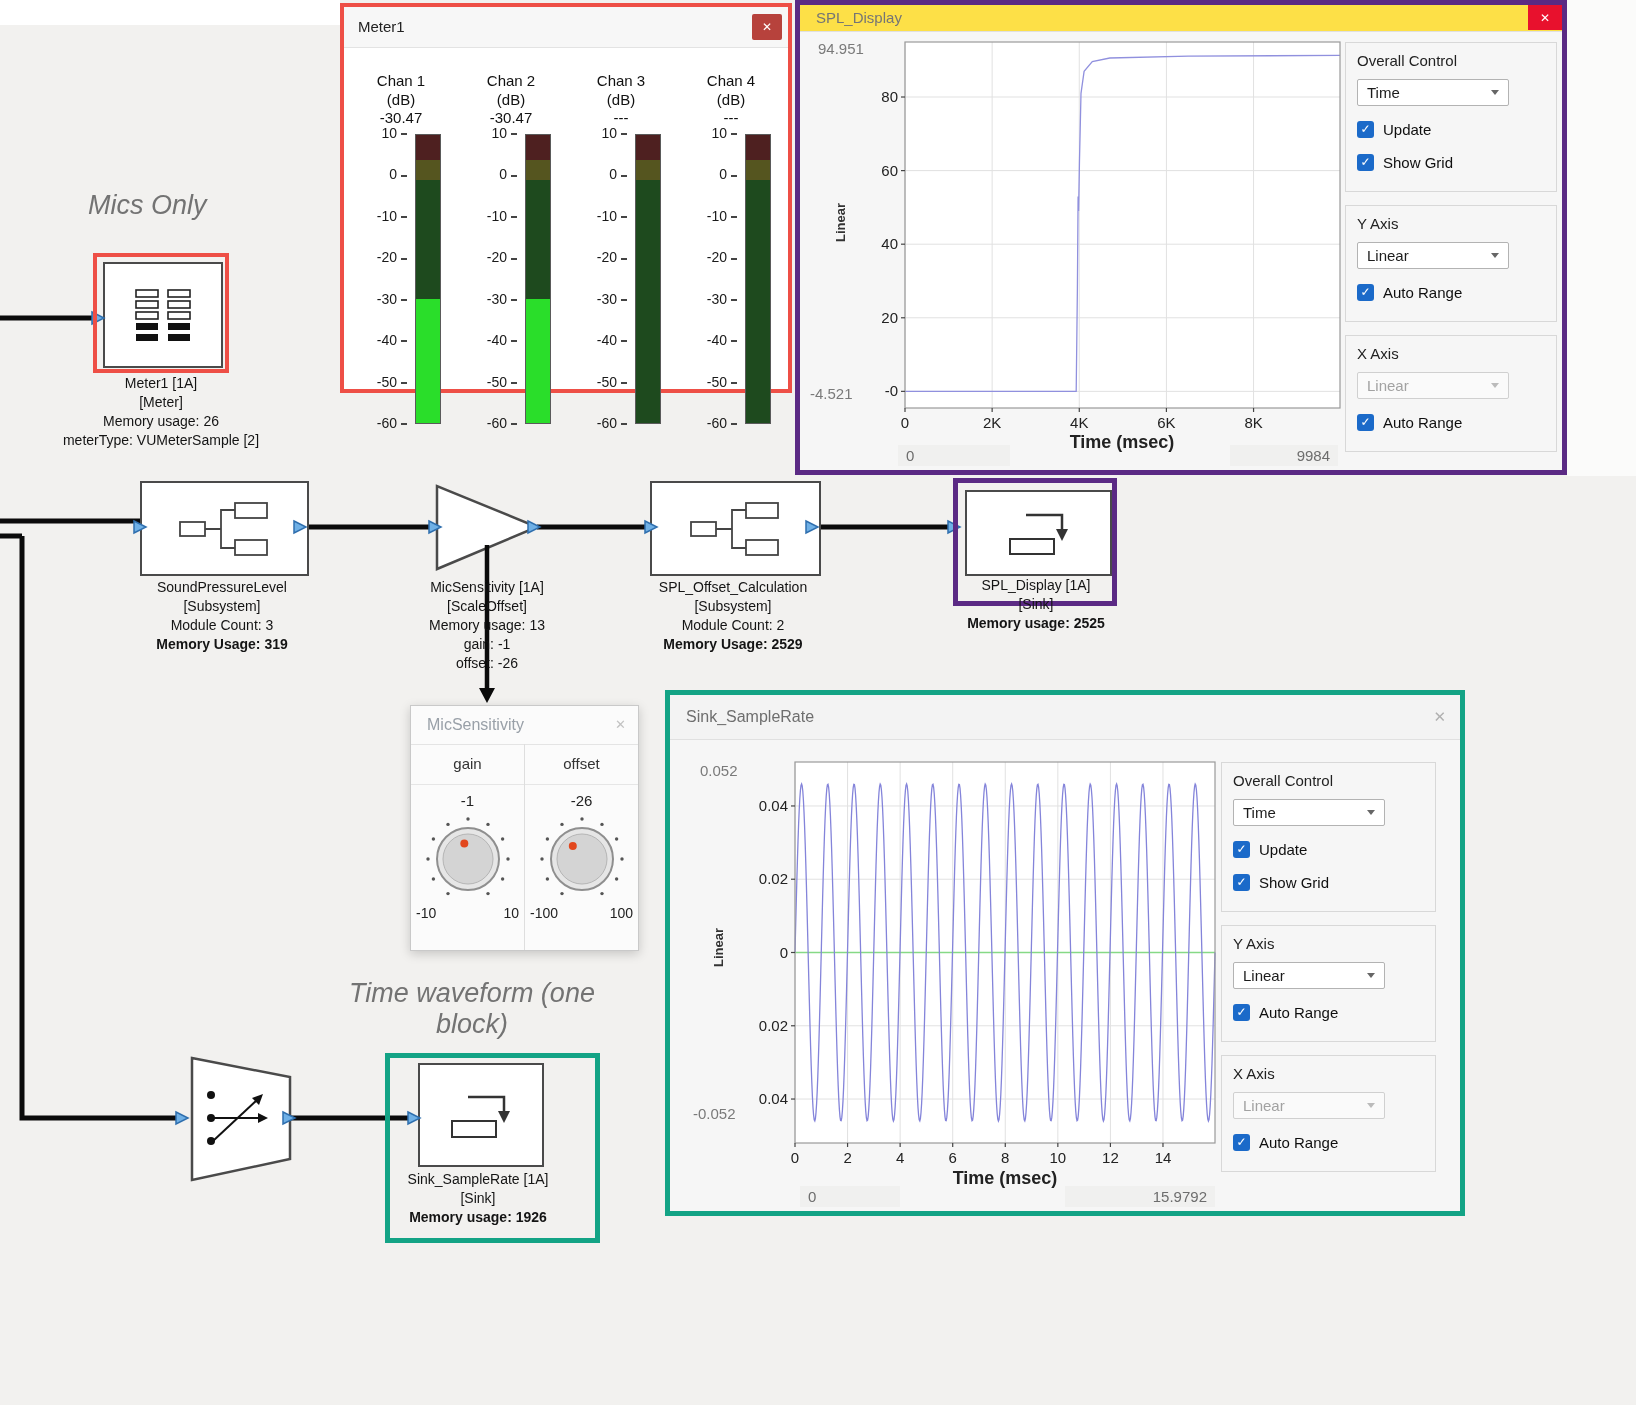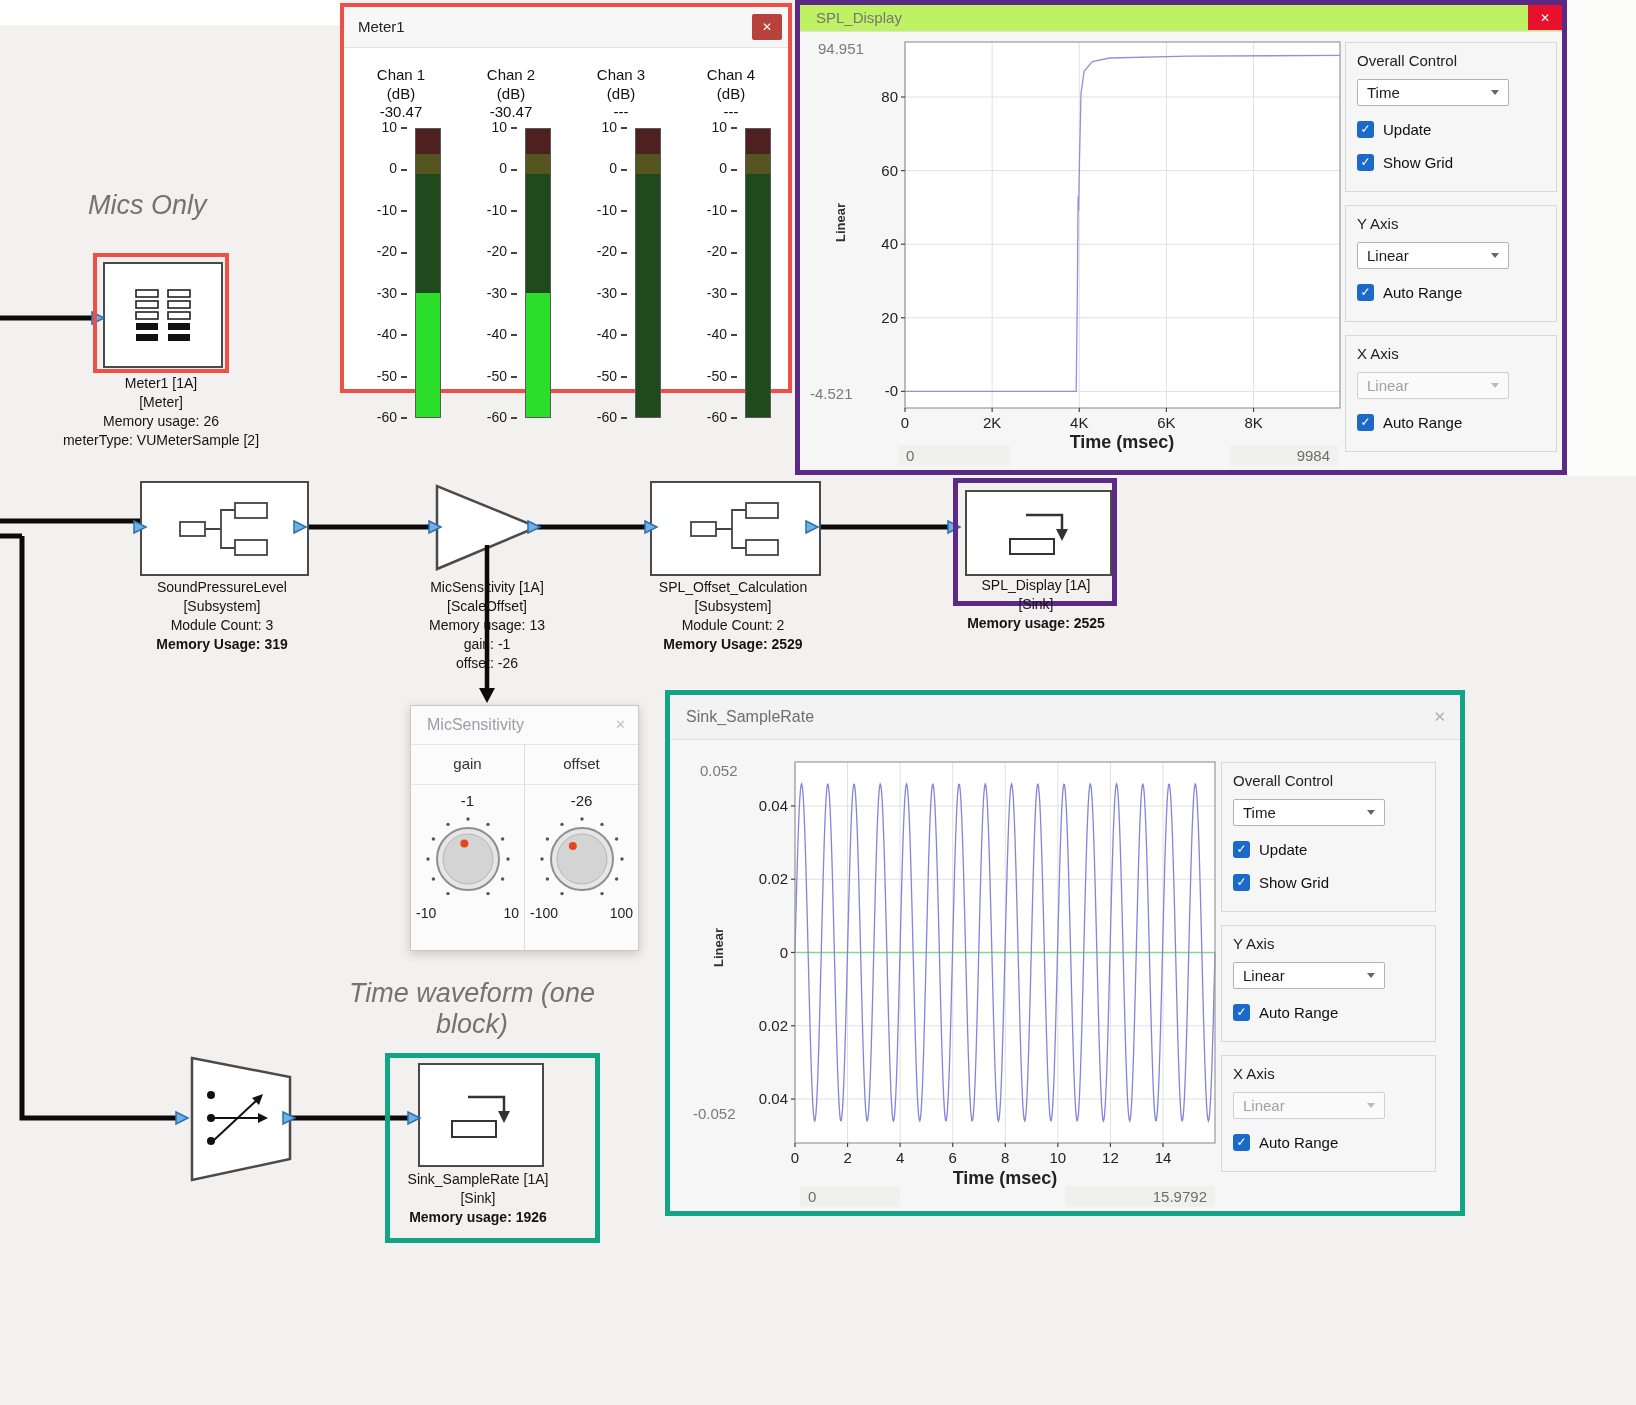--- a/index.html
+++ b/index.html
@@ -21,35 +21,35 @@
 
   
   .win{position:absolute;box-sizing:border-box;z-index:7;}
 
   
   .meter-window{background:#fff;border:4px solid #ee4f46;}
   .mw-titlebar{position:absolute;left:0;top:0;right:0;height:40px;background:#f7f7f7;border-bottom:1px solid #e3e3e3;}
   .mw-title{position:absolute;left:14px;top:0;line-height:40px;font-size:15px;color:#222;}
   .mw-close{position:absolute;right:6px;top:7px;width:30px;height:26px;background:#b7423c;border:none;border-radius:2px;
             color:#fff;font-size:12px;line-height:26px;text-align:center;cursor:pointer;padding:0;}
-  .meter-columns{position:absolute;left:0;top:40px;right:0;bottom:0;display:flex;padding:6px 2px;}
+  .meter-columns{position:absolute;left:0;top:40px;right:0;bottom:0;display:flex;padding:12px 2px;}
   .meter-col{flex:1;position:relative;}
   .mc-label{font-size:15px;text-align:center;line-height:19px;}
   .mc-label.first{margin-top:12px;}
   .mc-value{font-size:15px;text-align:center;margin:0 0 8px;}
   .mc-meter{position:relative;width:84px;height:290px;margin:0 auto;}
   .mc-tick{position:absolute;left:0;width:48px;text-align:right;font-size:14px;color:#1a1a1a;white-space:nowrap;}
   .mc-tick i{display:inline-block;width:6px;height:2px;background:#444;margin-left:4px;vertical-align:middle;}
   .mc-bar{position:absolute;left:56px;top:0;width:26px;height:290px;border:1px solid #5a5a5a;box-sizing:border-box;}
 
   
   .scope{background:#f6f6f6;}
   .spl-window{border:5px solid #5b2a84;}
   .sink-window{border:5px solid #13a385;}
-  .sc-titlebar{position:absolute;left:0;top:0;right:0;height:26px;background:#bef264;border-bottom:1px solid #e0e0e0;}
+  .sc-titlebar{position:absolute;left:0;top:0;right:0;height:26px;background:#fde047;border-bottom:1px solid #e0e0e0;}
   .sink-window .sc-titlebar{height:44px;background:#f3f3f3;}
   .sc-title{position:absolute;left:16px;top:0;font-size:15px;color:#757575;line-height:26px;}
   .sink-window .sc-title{font-size:16px;line-height:44px;color:#6e6e6e;}
   .sc-close-red{position:absolute;right:0;top:0;width:34px;height:25px;background:#e8112d;border:none;color:#fff;
                 font-size:12px;text-align:center;cursor:pointer;padding:0;}
   .sc-close-gray{position:absolute;right:14px;top:0;background:none;border:none;color:#b0b0b0;font-size:15px;
                  line-height:44px;cursor:pointer;padding:0;}
   .sc-ymax,.sc-ymin{position:absolute;font-size:15px;color:#7a7a7a;}
   .sc-ylab{position:absolute;font-size:13px;font-weight:700;color:#333;transform:rotate(-90deg);transform-origin:center;}
   .sc-xlab{position:absolute;font-size:18px;font-weight:700;color:#222;text-align:center;}

